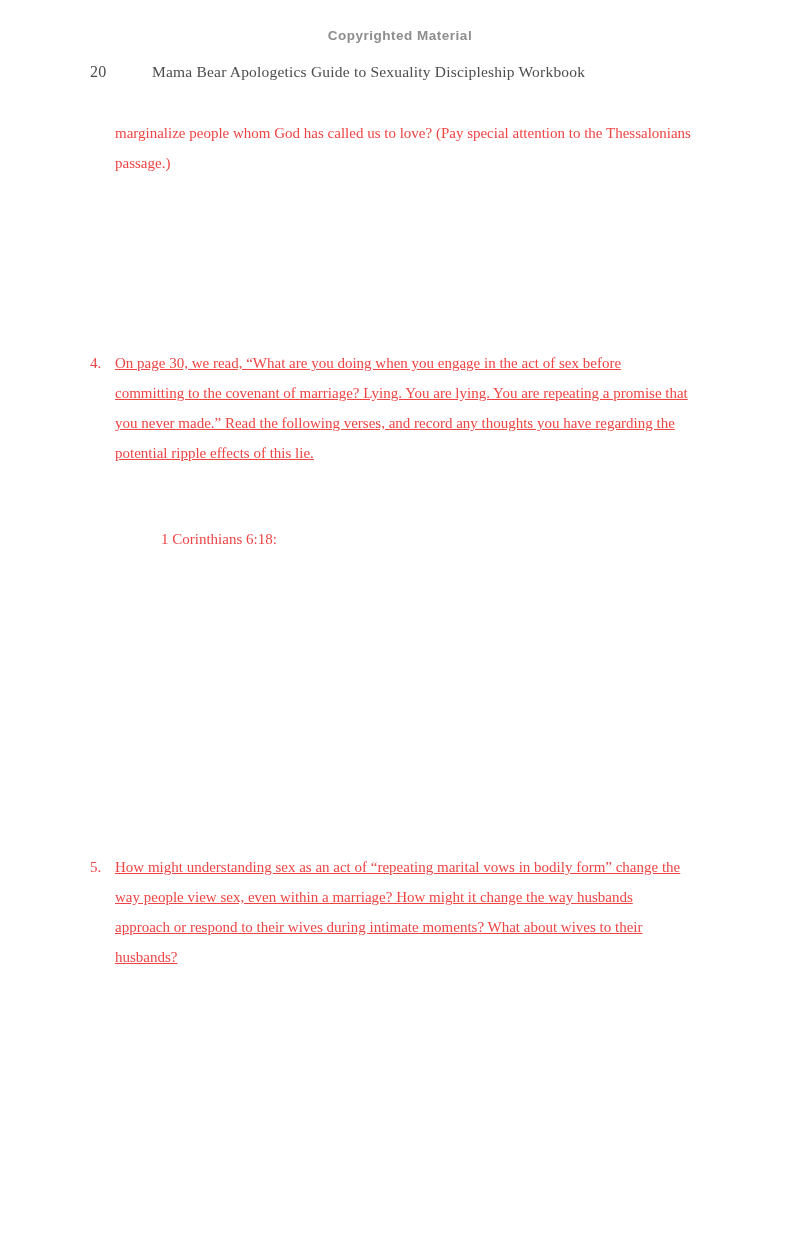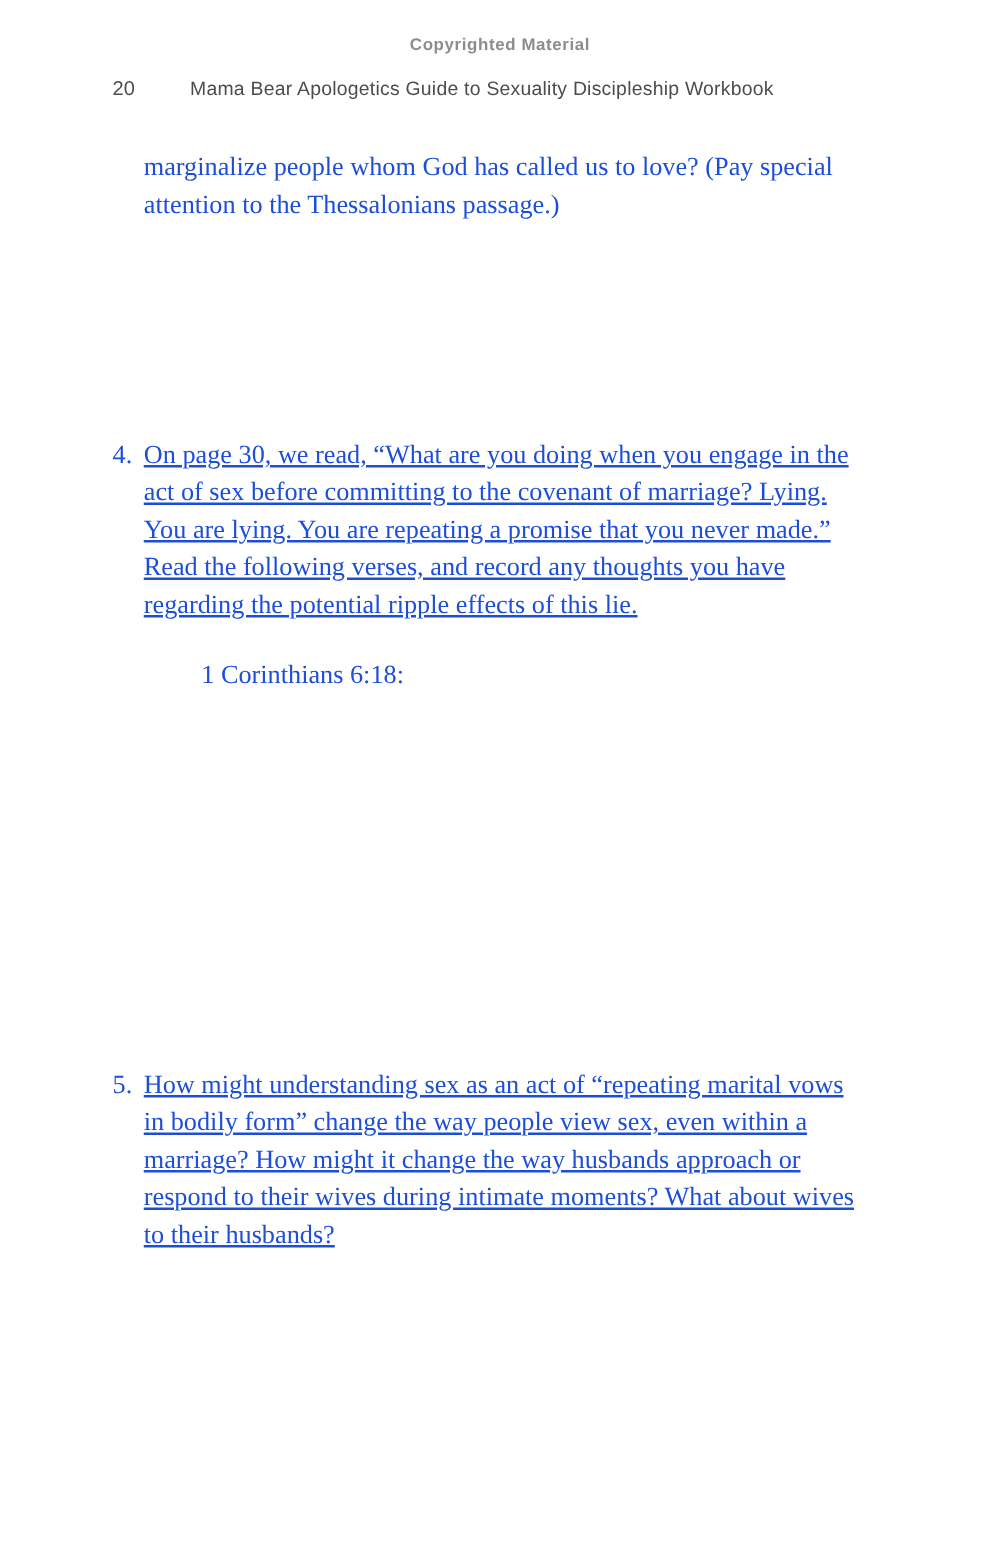--- a/index.html
+++ b/index.html
@@ -25,35 +25,35 @@
   }
   .copyright-top { top: 28px; }
   .copyright-bottom { top: 1193px; }
   .running-header {
     position: absolute;
     top: 63px;
     left: 90px;
     right: 60px;
     display: flex;
     align-items: baseline;
-    font-family: Liberation Sans, sans-serif;
+    font-family: Liberation Serif, serif;
     font-size: 15.5px;
     font-weight: 400;
     letter-spacing: 0.2px;
     color: #4c4c4c;
   }
   .running-header .page-number {
     flex: none;
     width: 62px;
     font-size: 16px;
   }
   .body-text {
-    font-size: 21px;
+    font-size: 15px;
     line-height: 30px;
-    color: #1d4ed8;
+    color: #ef4444;
   }
   .continuation {
     position: absolute;
     top: 118px;
     left: 115px;
     width: 578px;
   }
   .question {
     position: absolute;
     left: 90px;

